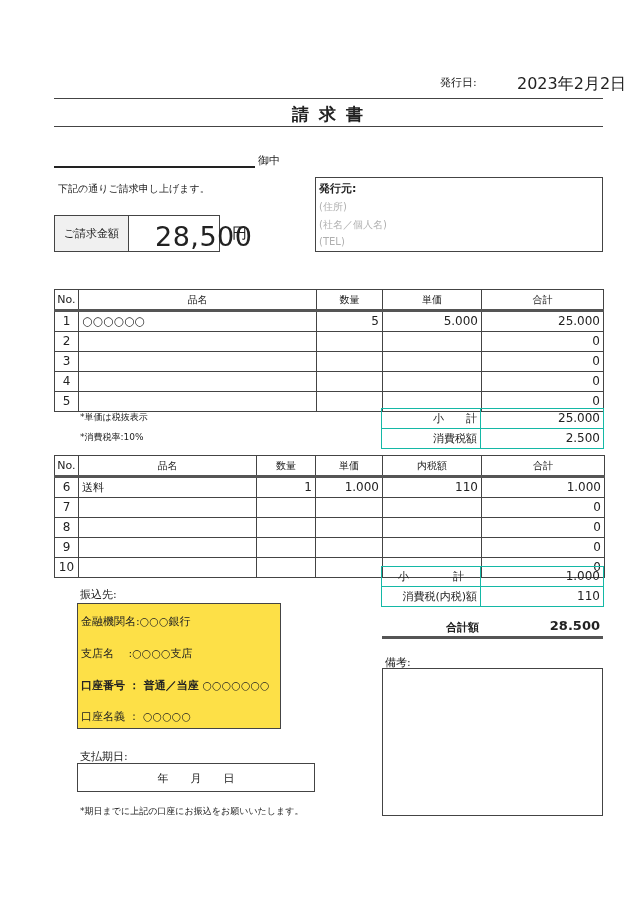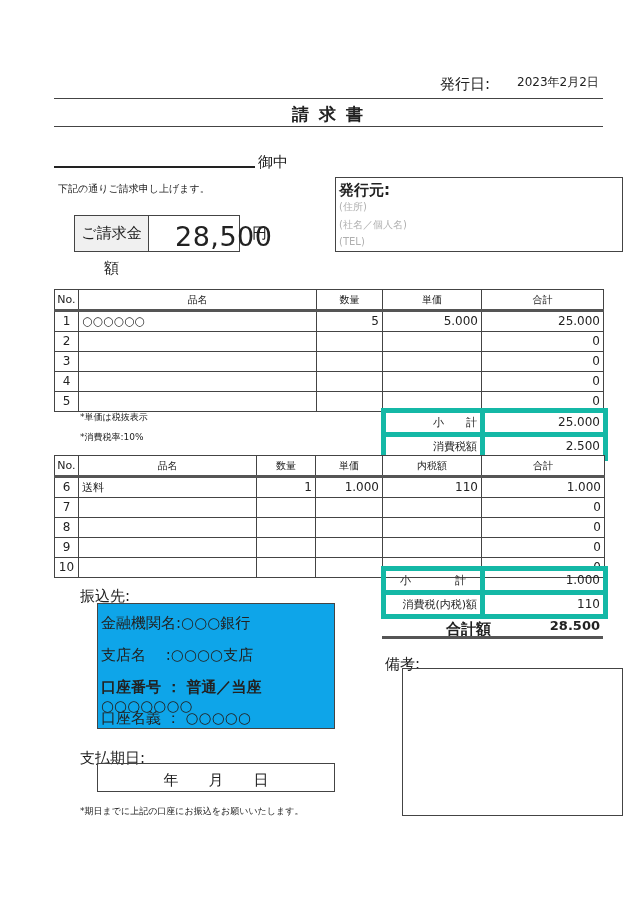--- a/index.html
+++ b/index.html
@@ -1,33 +1,33 @@
 <!DOCTYPE html>
 <html><head>
 <meta charset="utf-8">
 <style>
   html, body { margin:0; padding:0; background:#ffffff; }
   body { width:640px; height:905px; position:relative; overflow:hidden;
          font-family:"DejaVu Sans","Liberation Sans",sans-serif; color:#222; }
   .abs { position:absolute; }
-  .t11 { font-size:15px; }
+  .t11 { font-size:11px; }
   .t10 { font-size:10px; }
-  .t12 { font-size:12px; }
+  .t12 { font-size:16px; }
   .hr { position:absolute; background:#444; height:1px; }
   table.grid { position:absolute; border-collapse:collapse; table-layout:fixed; font-size:12px; }
   table.grid td, table.grid th { border:1px solid #444; padding:0 3px; height:19px; line-height:19px; overflow:hidden; white-space:nowrap; }
   table.grid th { font-weight:normal; font-size:10px; text-align:center; background:#fff; }
   table.grid thead tr { border-bottom:3px solid #555; }
   table.grid td.r { text-align:right; }
   table.grid td.c { text-align:center; }
   table.sum { position:absolute; border-collapse:collapse; table-layout:fixed; font-size:12px; }
-  table.sum td { border:5px solid #14b8a6; height:19px; line-height:19px; padding:0 3px; white-space:nowrap; }
+  table.sum td { border:1px solid #14b8a6; height:19px; line-height:19px; padding:0 3px; white-space:nowrap; }
   table.sum td.lbl { font-size:11px; text-align:right; }
   table.sum td.r { text-align:right; }
-  .box { position:absolute; border:1px solid #444; box-sizing:border-box;margin-left:20px; }
+  .box { position:absolute; border:1px solid #444; box-sizing:border-box; }
   .gray { color:#b0b0b0; }
 </style>
 </head>
 <body>
 
 <div class="abs t11" style="left:440px; top:75px;">発行日:</div>
 <div class="abs t12" style="left:517px; top:74px;">2023年2月2日</div>
 
 <div class="hr" style="left:54px; top:98px; width:549px; height:1px;"></div>
 <div class="abs" style="left:0; width:657px; top:103px; text-align:center; font-size:17px; font-weight:bold; letter-spacing:2px;">請 求 書</div>
@@ -207,21 +207,21 @@
     <td class="r">110</td>
   </tr>
 </tbody>
   </table>
 
 <div class="abs t11" style="left:446px; top:620px; font-weight:bold;">合計額</div>
 <div class="abs" style="left:500px; width:100px; text-align:right; top:618px; font-size:13px; font-weight:bold;">28.500</div>
 <div class="hr" style="left:382px; top:636px; width:221px; height:3px; background:#555;"></div>
 
 <div class="abs t11" style="left:80px; top:587px;">振込先:</div>
-<div class="box" style="left:77px; top:603px; width:238px; height:126px; background:#0ea5e9;">
+<div class="box" style="left:77px; top:603px; width:204px; height:126px; background:#fde047;">
   <div class="abs t11" style="left:3px; top:10px;">金融機関名:○○○銀行</div>
   <div class="abs t11" style="left:3px; top:42px;">支店名　 :○○○○支店</div>
   <div class="abs t11" style="left:3px; top:74px;font-weight:bold;">口座番号 ： 普通／当座  ○○○○○○○</div>
   <div class="abs t11" style="left:3px; top:105px;">口座名義 ： ○○○○○</div>
 </div>
 
 <div class="abs t11" style="left:80px; top:749px;">支払期日:</div>
 <div class="box" style="left:77px; top:763px; width:238px; height:29px;">
   <div class="abs t11" style="left:0; width:236px; top:7px; text-align:center;">年　　月　　日</div>
 </div>

